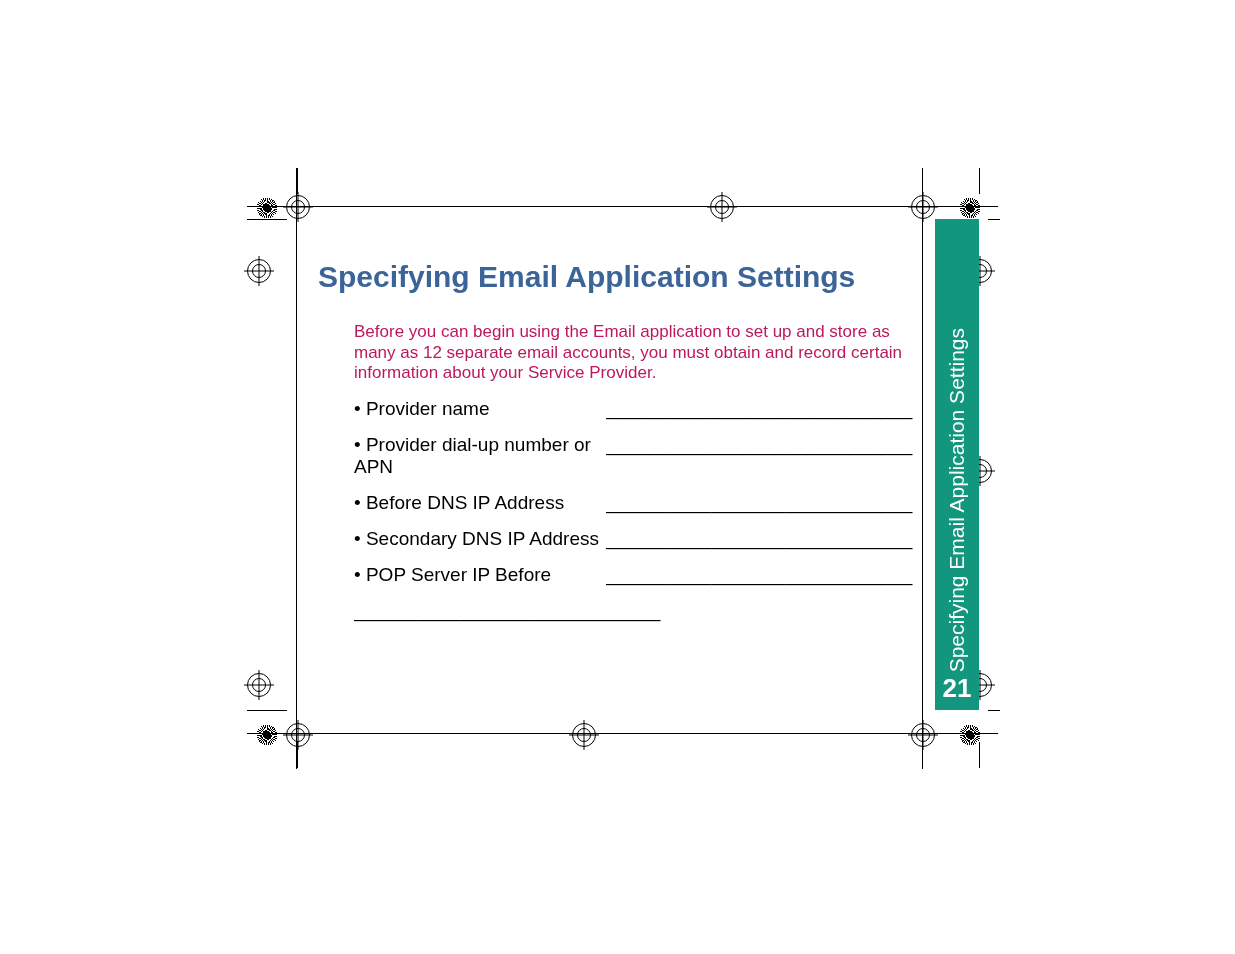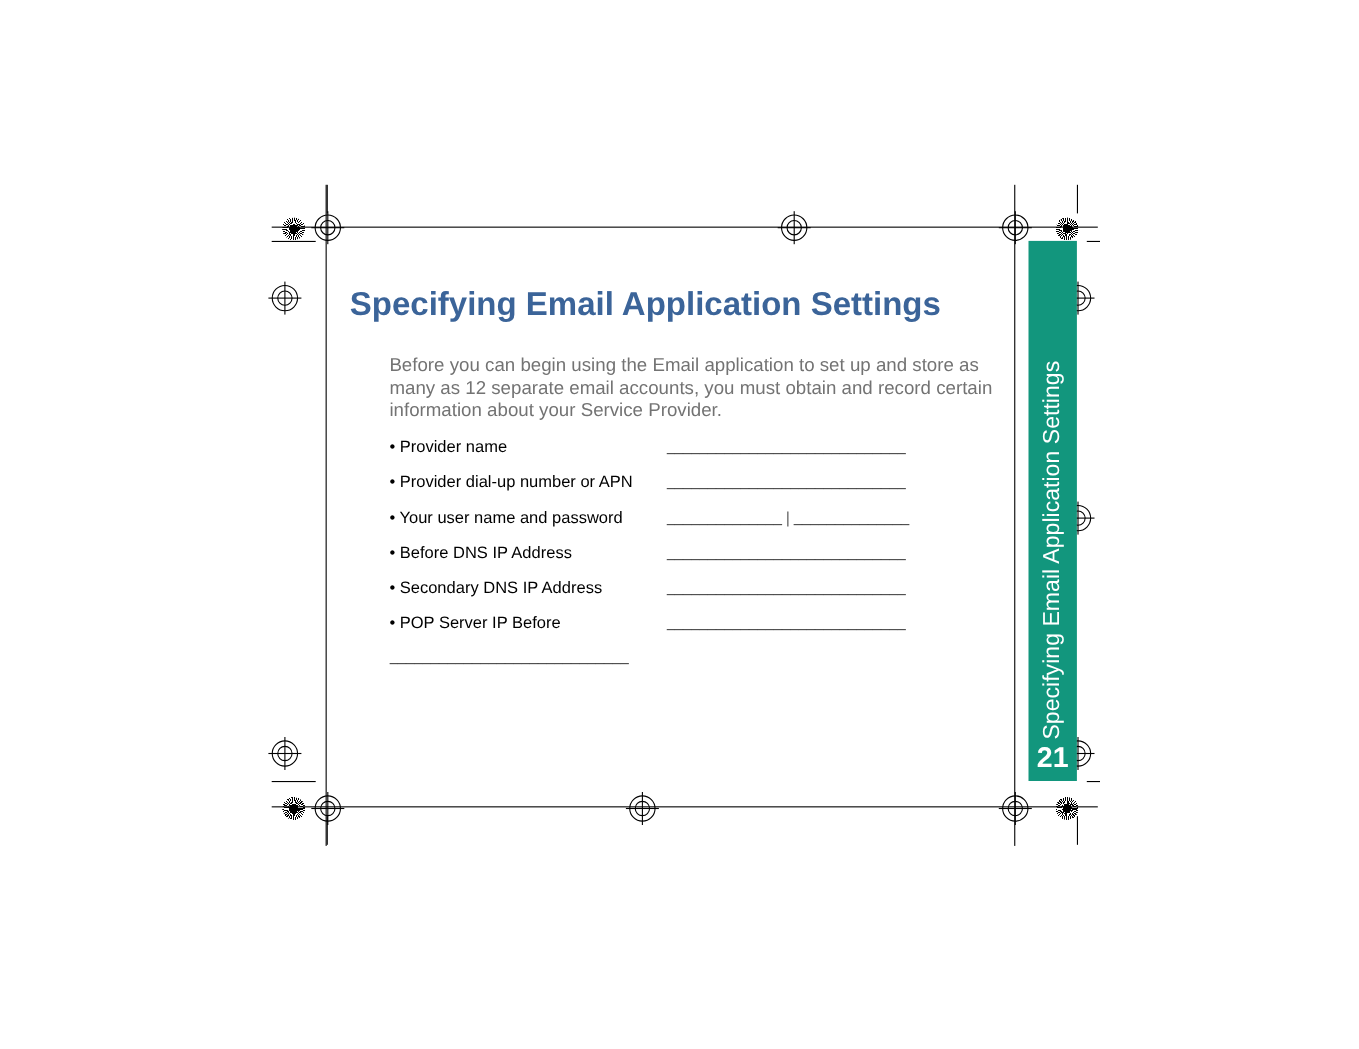--- a/index.html
+++ b/index.html
@@ -22,21 +22,21 @@
 
   .title {
     color: #3b6499;
     font-size: 30px;
     font-weight: bold;
     font-family: "Trebuchet MS", Verdana, Arial, sans-serif;
     margin-bottom: 28px;
   }
 
   .intro {
-    color: #737373;
+    color: #be185d;
     font-size: 17px;
     line-height: 1.22;
     margin-left: 36px;
     margin-bottom: 14px;
   }
 
   .note-block {
     margin-left: 36px;
     margin-bottom: 18px;
     font-size: 16px;
@@ -51,32 +51,32 @@
   }
   .note-text { display: block; margin-left: 43px; }
 
   .field-list {
     margin-left: 36px;
   }
   .field-row {
     display: flex;
     align-items: baseline;
     margin-bottom: 14px;
-    font-size: 15px;
+    font-size: 19px;
     color: #000;
   }
   .field-label {
     flex: 0 0 252px;
   }
   .field-label::before {
     content: "• ";
   }
   .field-line {
     flex: 1;
-    font-family: Liberation Serif, serif;
+    font-family: Liberation Sans, sans-serif;
     letter-spacing: 0;
     white-space: nowrap;
     overflow: hidden;
   }
 
   
   .side-tab {
     position: absolute;
     left: 935px;
     top: 219px;
@@ -226,24 +226,20 @@
   <div class="field-list">
     <div class="field-row">
       <span class="field-label">Provider name</span>
       <span class="field-line">_____________________________</span>
     </div>
     <div class="field-row">
       <span class="field-label">Provider dial-up number or APN</span>
       <span class="field-line">_____________________________</span>
     </div>
     <div class="field-row">
-      <span class="field-label">Your user name and password</span>
-      <span class="field-line">______________ | ______________</span>
-    </div>
-    <div class="field-row">
       <span class="field-label">Before DNS IP Address</span>
       <span class="field-line">_____________________________</span>
     </div>
     <div class="field-row">
       <span class="field-label">Secondary DNS IP Address</span>
       <span class="field-line">_____________________________</span>
     </div>
     <div class="field-row">
       <span class="field-label">POP Server IP Before</span>
       <span class="field-line">_____________________________</span>

